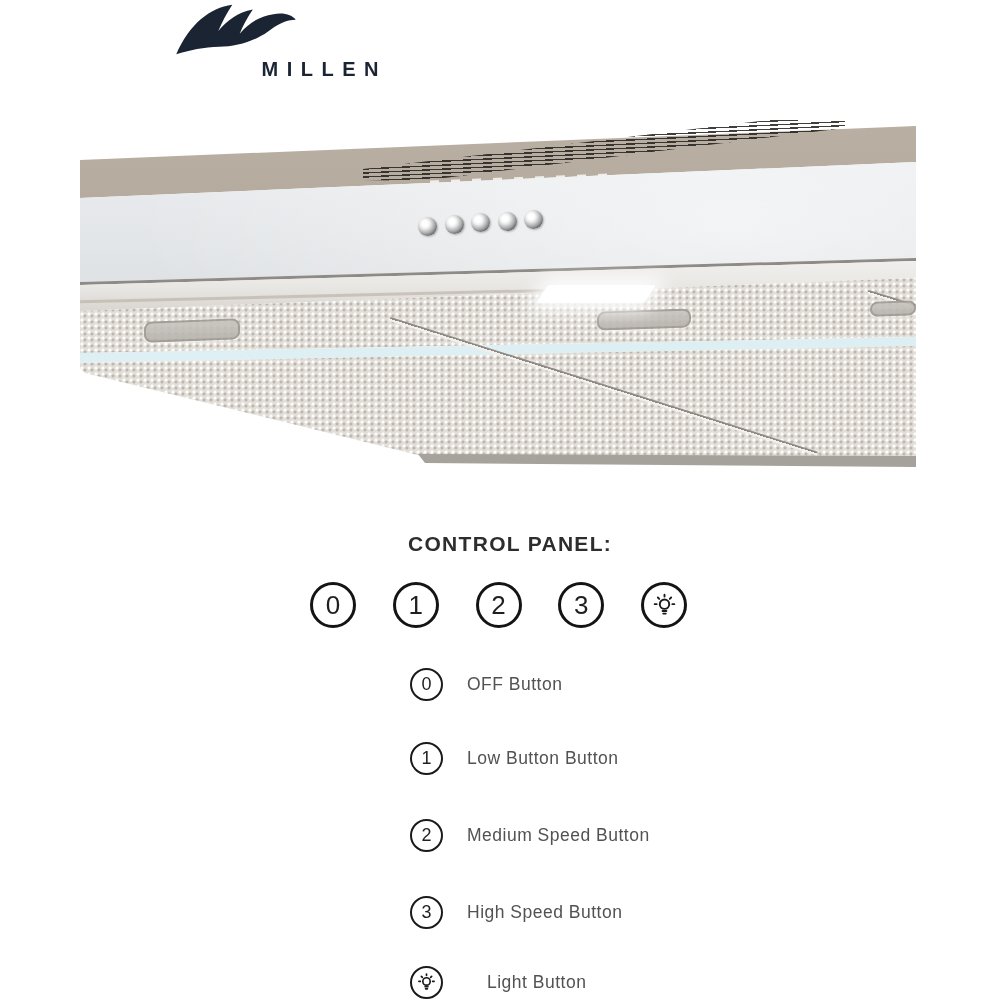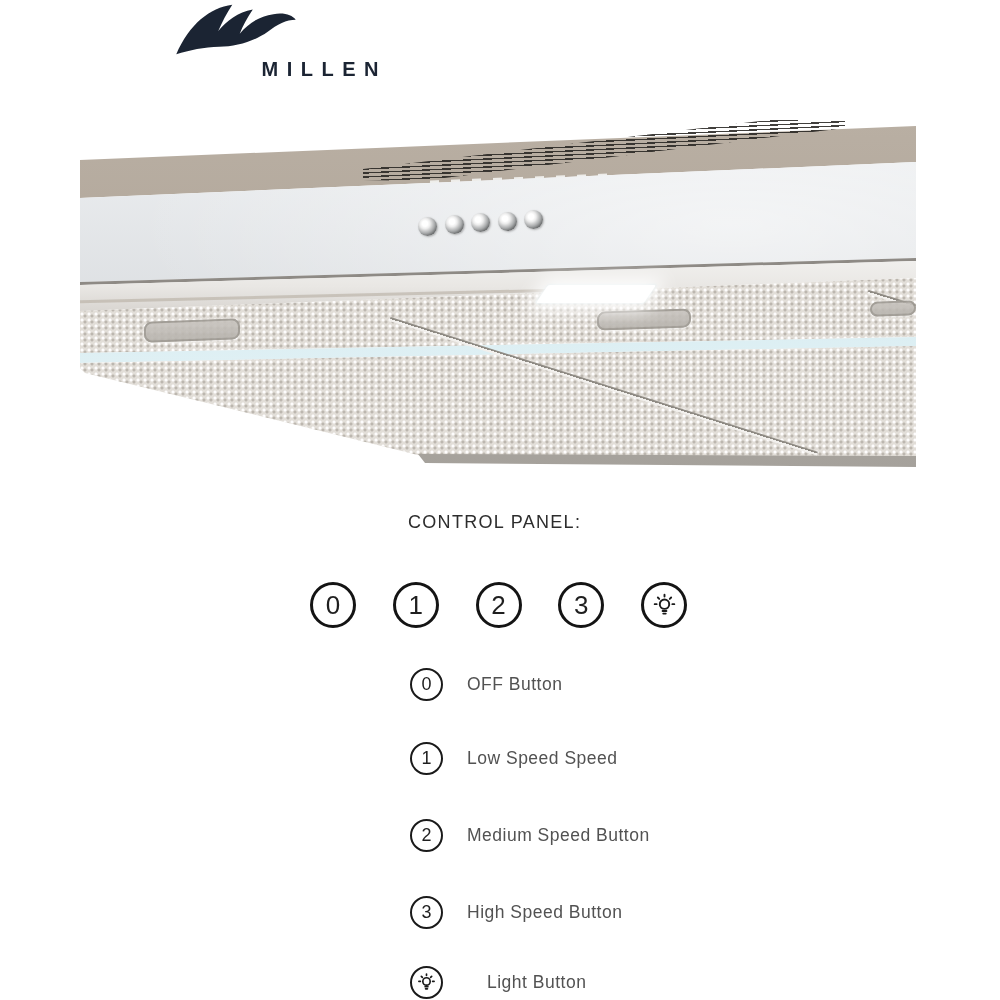--- a/index.html
+++ b/index.html
@@ -90,21 +90,21 @@
     background:radial-gradient(circle at 37% 35%,#ffffff 0 16%,#ececec 30%,#a8aaab 56%,#717374 72%,#474849 100%);
     box-shadow:1px 1px 2px rgba(60,60,60,.35);
   }
   .knob::after{
     content:"";position:absolute;left:13px;top:2px;width:16px;height:15px;z-index:-1;
     background:linear-gradient(to bottom,#d2d4d5,#808283 45%,#3e4041);
     border-radius:2px 5px 5px 2px;transform:skewY(-9deg);
   }
   
   .cp-heading{
-    position:absolute;left:408px;top:512px;font-size:18px;font-weight:400;
+    position:absolute;left:408px;top:532px;font-size:21px;font-weight:700;
     letter-spacing:1.3px;color:#2d2d2d;
   }
   .btn-row{position:absolute;left:310px;top:582px;width:377px;display:flex;justify-content:space-between;}
   .btn-circle{
     width:40px;height:40px;border:3px solid #141414;border-radius:50%;
     display:flex;align-items:center;justify-content:center;background:#fff;
   }
   .btn-circle .num{font-size:26px;color:#1f1f1f;line-height:1;}
   .legend-row{position:absolute;left:410px;height:34px;display:flex;align-items:center;gap:24px;}
   .legend-circle{
@@ -189,21 +189,21 @@
   <div class="legend-circle">
     <span class="num">0</span>
   </div>
   <span class="legend-label">OFF Button</span>
 </div>
 
 <div class="legend-row" style="top:741px;">
   <div class="legend-circle">
     <span class="num">1</span>
   </div>
-  <span class="legend-label">Low Speed Speed</span>
+  <span class="legend-label">Low Button Button</span>
 </div>
 
 <div class="legend-row" style="top:818px;">
   <div class="legend-circle">
     <span class="num">2</span>
   </div>
   <span class="legend-label">Medium Speed Button</span>
 </div>
 
 <div class="legend-row" style="top:895px;">

